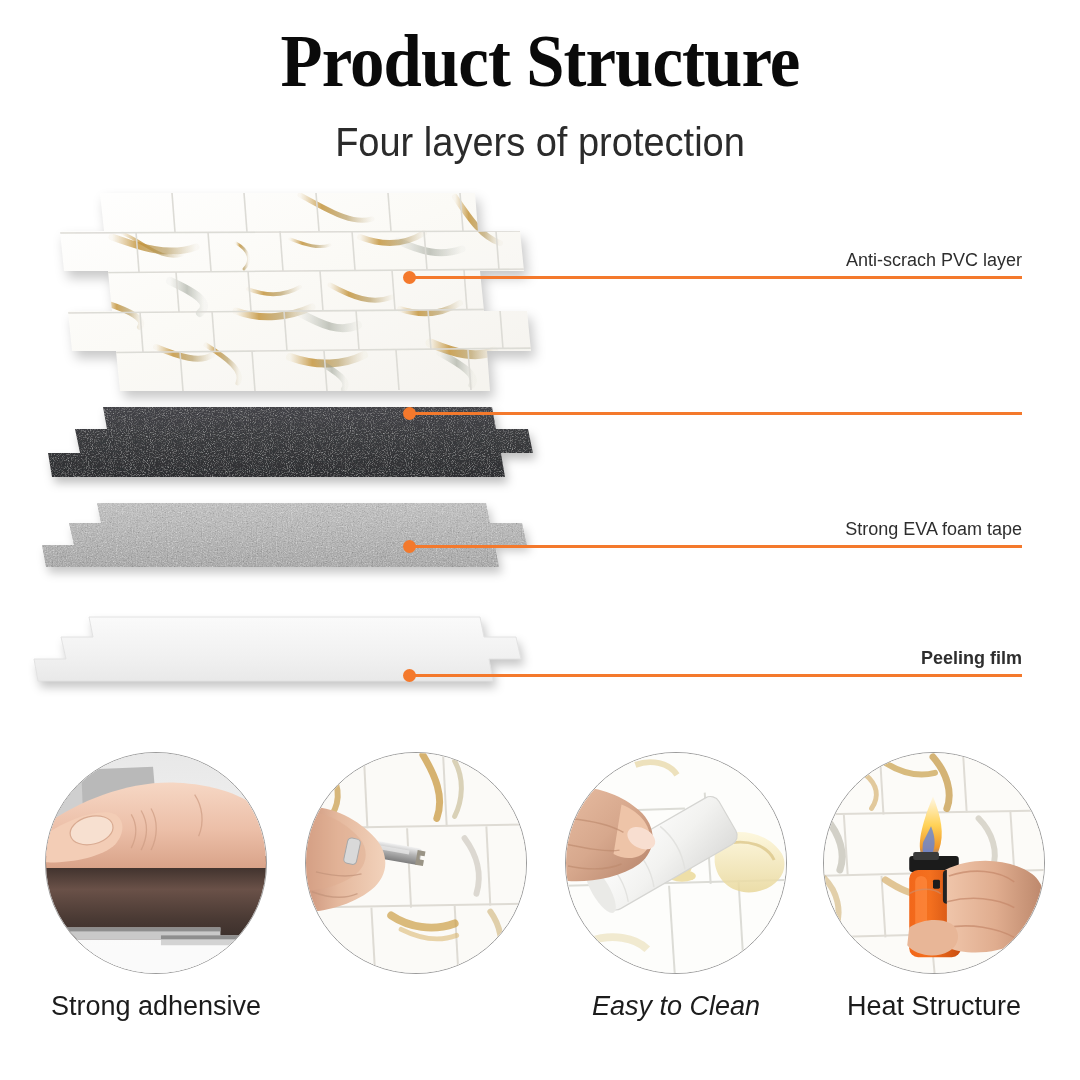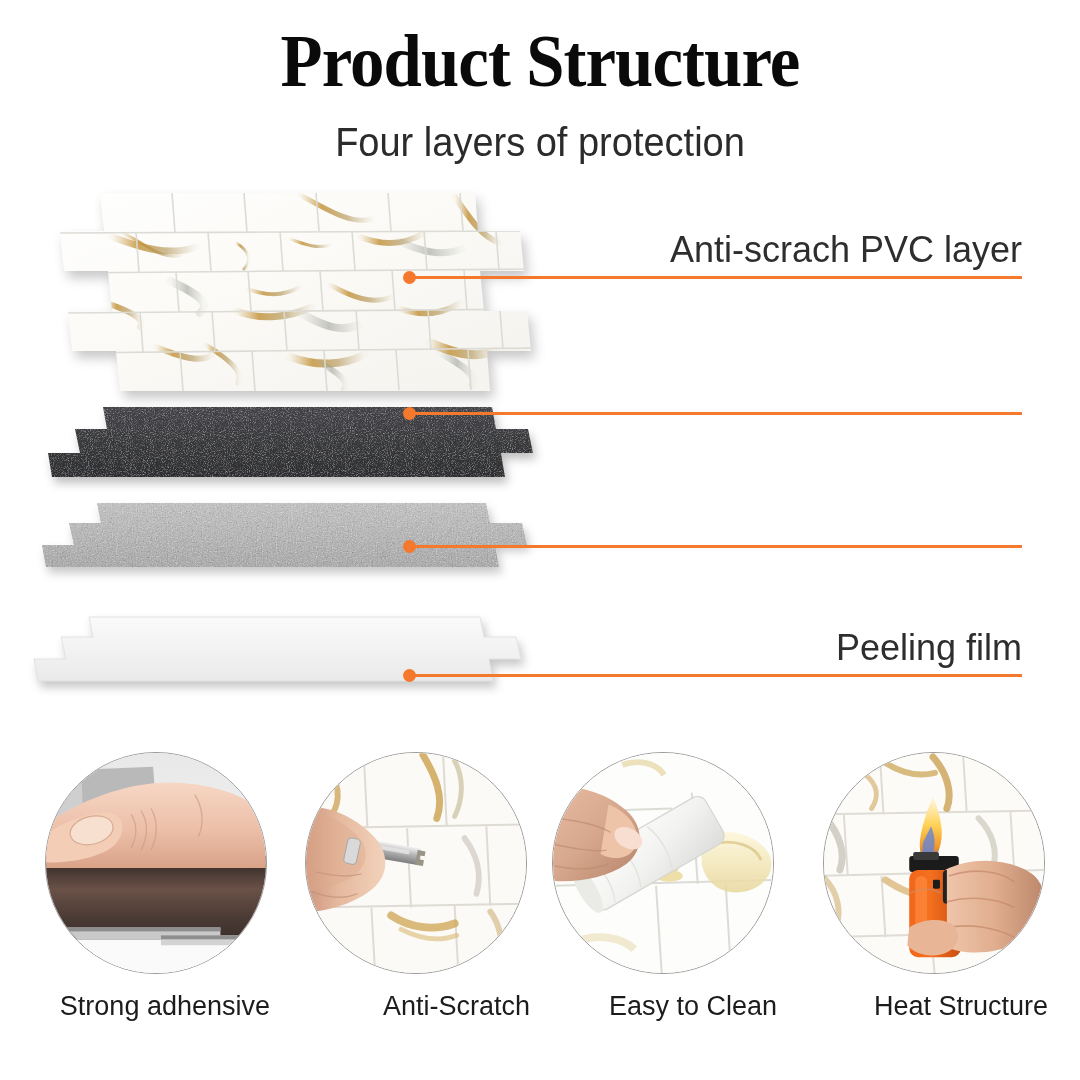--- a/index.html
+++ b/index.html
@@ -70,21 +70,21 @@
   }
 
   
   .label-group { position: absolute; }
   .label-text {
     position: absolute;
     bottom: 7px;
     right: 0;
     white-space: nowrap;
     font-family: "Liberation Sans", sans-serif;
-    font-size: 36px;
+    font-size: 18px;
     color: #2e2e2e;
     letter-spacing: 0px;
   }
   .label-rule {
     position: absolute;
     bottom: 0;
     right: 0;
     height: 2px;
     background: #F4792C;
   }
@@ -94,21 +94,21 @@
     position: absolute;
     top: 752px;
     left: 0;
     width: 1080px;
     height: 328px;
   }
   .feature {
     position: absolute;
     top: 0;
     width: 228px;
-    text-align: right;
+    text-align: center;
   }
   .feature-circle {
     position: relative;
     width: 222px;
     height: 222px;
     margin: 0 auto;
     border-radius: 50%;
     border: 1.6px solid #9a9a9a;
     overflow: hidden;
     background: #ffffff;
@@ -308,24 +308,25 @@
     <div class="label-group" style="left:622px; top:218px; width:400px; height:60px;">
       <div class="label-text">Anti-scrach PVC layer</div>
       <div class="label-rule" style="width:400px;"></div>
     </div>
 
     <div class="label-group" style="left:622px; top:354px; width:400px; height:60px;">
       <div class="label-rule" style="width:400px;"></div>
     </div>
 
     <div class="label-group" style="left:622px; top:487px; width:400px; height:60px;">
+      <div class="label-text">Strong EVA foam tape</div>
       <div class="label-rule" style="width:400px;"></div>
     </div>
 
-    <div class="label-group" style="left:622px; top:616px; width:400px; height:60px;">
+    <div class="label-group" style="left:622px; top:616px; width:400px; height:60px;font-weight:bold;">
       <div class="label-text">Peeling film</div>
       <div class="label-rule" style="width:400px;"></div>
     </div>
   </div>
 
   <div id="features">
 
     <div class="feature" style="left:42px;">
       <div class="feature-circle">
         <svg class="photo" viewBox="0 0 222 222">
@@ -433,24 +434,23 @@
 
             <rect x="40" y="86" width="13" height="26" rx="4" fill="#d9d9d9" transform="rotate(12 46 99)"></rect>
             <rect x="40" y="86" width="13" height="26" rx="4" fill="none" stroke="#a8a8a8" stroke-width="1" transform="rotate(12 46 99)"></rect>
             <g stroke="#c2937a" stroke-width="1.4" fill="none" opacity="0.7">
               <path d="M 10 120 C 26 124, 42 126, 56 122"></path>
               <path d="M 6 140 C 22 146, 38 148, 52 142"></path>
             </g>
           </g>
         </svg>
       </div>
-      <div class="feature-caption">Anti-Scratch</div>
-    </div>
-
-    <div class="feature" style="left:549px;">
+    </div>
+
+    <div class="feature" style="left:562px;font-style:italic;">
       <div class="feature-circle">
         <svg class="photo" viewBox="0 0 222 222">
           <defs>
             <linearGradient id="skin3" x1="0" y1="0" x2="1" y2="1">
               <stop offset="0%" stop-color="#e8bda2"></stop>
                 <stop offset="50%" stop-color="#d7a88d"></stop>
               <stop offset="100%" stop-color="#b5836a"></stop>
             </linearGradient>
             <linearGradient id="towel" x1="0" y1="0" x2="1" y2="1">
               <stop offset="0%" stop-color="#ffffff"></stop>

